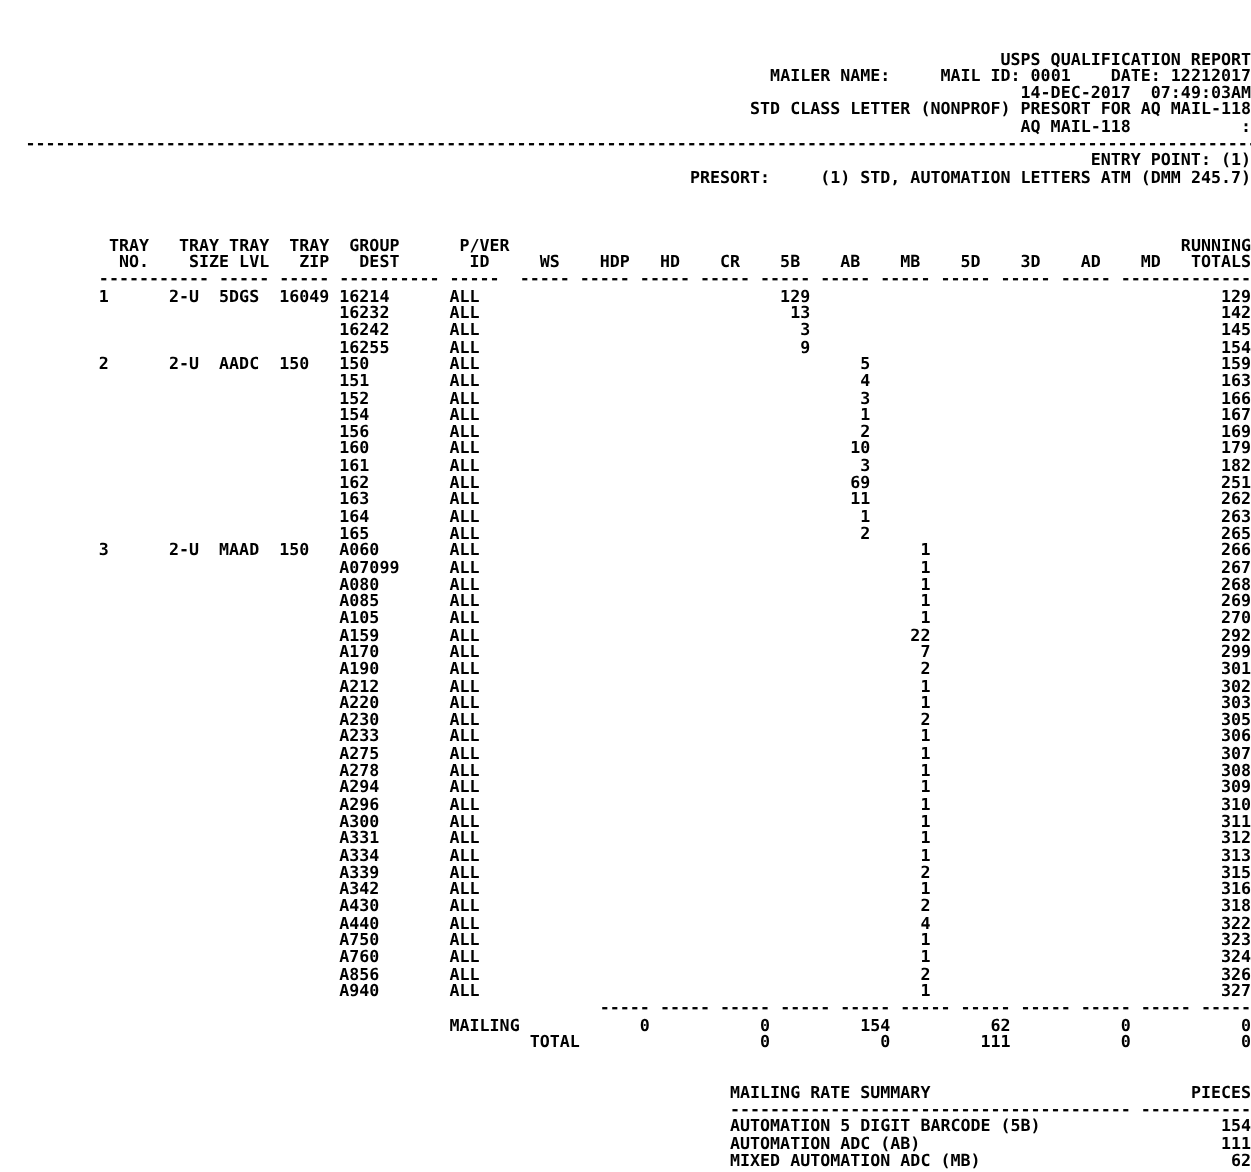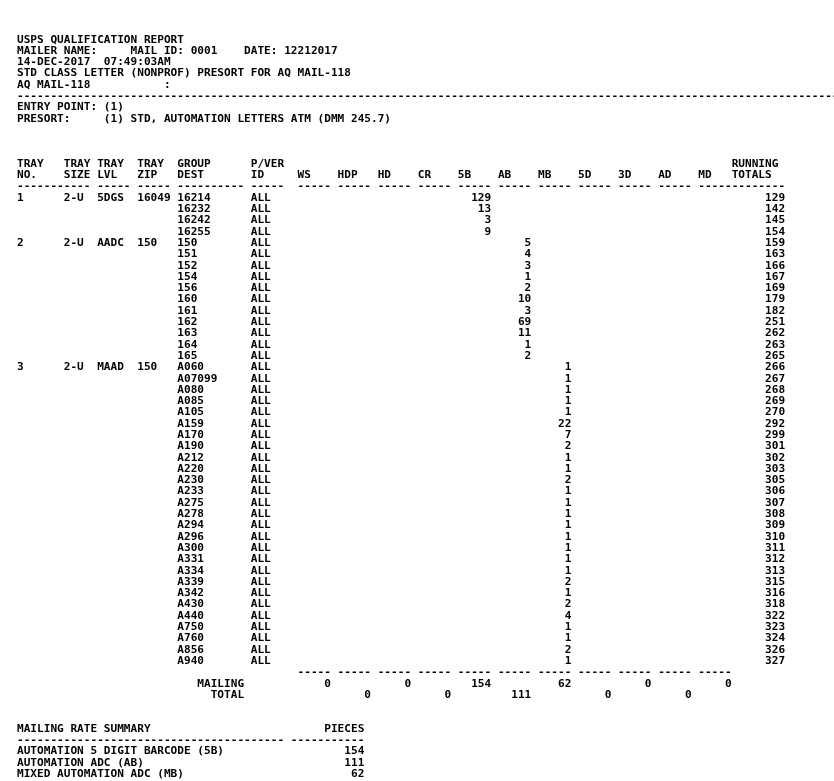--- a/index.html
+++ b/index.html
@@ -1,21 +1,21 @@
 <!DOCTYPE html>
 <html style="--bg: #ffffff; --ink: #000000;"><head>
 <meta charset="utf-8">
 <style>
   html,body{margin:0;padding:0;background:#fff;}
   .report{
     width:834px;height:781px;box-sizing:border-box;
     background:var(--bg,#ffffff);color:var(--ink,#000000);
     font-family:"DejaVu Sans Mono","Liberation Mono",monospace;
     font-weight:700;font-size:11.1px;line-height:11.3px;
-    padding:11px 0 0 17px;overflow:hidden;white-space:pre;
+    padding:11px 0 0 17px;overflow:hidden;white-space:pre;text-align:right;
   }
   .ln{height:11.3px;}
 </style>
 </head>
 <body>
 
 <div class="report">
   <div id="report-header"><div class="ln">USPS QUALIFICATION REPORT</div><div class="ln">MAILER NAME:     MAIL ID: 0001    DATE: 12212017</div><div class="ln">14-DEC-2017  07:49:03AM</div><div class="ln">STD CLASS LETTER (NONPROF) PRESORT FOR AQ MAIL-118</div><div class="ln">AQ MAIL-118           :</div><div class="ln">---------------------------------------------------------------------------------------------------------------------------</div><div class="ln">ENTRY POINT: (1)</div><div class="ln">PRESORT:     (1) STD, AUTOMATION LETTERS ATM (DMM 245.7)</div><div class="ln">&nbsp;</div></div>
   <div id="presort-table"><div class="ln">TRAY   TRAY TRAY  TRAY  GROUP      P/VER                                                                   RUNNING</div><div class="ln">NO.    SIZE LVL   ZIP   DEST       ID     WS    HDP   HD    CR    5B    AB    MB    5D    3D    AD    MD   TOTALS</div><div class="ln">----------- ----- ----- ---------- -----  ----- ----- ----- ----- ----- ----- ----- ----- ----- ----- -------------</div><div class="ln">1      2-U  5DGS  16049 16214      ALL                              129                                         129</div><div class="ln">                        16232      ALL                               13                                         142</div><div class="ln">                        16242      ALL                                3                                         145</div><div class="ln">                        16255      ALL                                9                                         154</div><div class="ln">2      2-U  AADC  150   150        ALL                                      5                                   159</div><div class="ln">                        151        ALL                                      4                                   163</div><div class="ln">                        152        ALL                                      3                                   166</div><div class="ln">                        154        ALL                                      1                                   167</div><div class="ln">                        156        ALL                                      2                                   169</div><div class="ln">                        160        ALL                                     10                                   179</div><div class="ln">                        161        ALL                                      3                                   182</div><div class="ln">                        162        ALL                                     69                                   251</div><div class="ln">                        163        ALL                                     11                                   262</div><div class="ln">                        164        ALL                                      1                                   263</div><div class="ln">                        165        ALL                                      2                                   265</div><div class="ln">3      2-U  MAAD  150   A060       ALL                                            1                             266</div><div class="ln">                        A07099     ALL                                            1                             267</div><div class="ln">                        A080       ALL                                            1                             268</div><div class="ln">                        A085       ALL                                            1                             269</div><div class="ln">                        A105       ALL                                            1                             270</div><div class="ln">                        A159       ALL                                           22                             292</div><div class="ln">                        A170       ALL                                            7                             299</div><div class="ln">                        A190       ALL                                            2                             301</div><div class="ln">                        A212       ALL                                            1                             302</div><div class="ln">                        A220       ALL                                            1                             303</div><div class="ln">                        A230       ALL                                            2                             305</div><div class="ln">                        A233       ALL                                            1                             306</div><div class="ln">                        A275       ALL                                            1                             307</div><div class="ln">                        A278       ALL                                            1                             308</div><div class="ln">                        A294       ALL                                            1                             309</div><div class="ln">                        A296       ALL                                            1                             310</div><div class="ln">                        A300       ALL                                            1                             311</div><div class="ln">                        A331       ALL                                            1                             312</div><div class="ln">                        A334       ALL                                            1                             313</div><div class="ln">                        A339       ALL                                            2                             315</div><div class="ln">                        A342       ALL                                            1                             316</div><div class="ln">                        A430       ALL                                            2                             318</div><div class="ln">                        A440       ALL                                            4                             322</div><div class="ln">                        A750       ALL                                            1                             323</div><div class="ln">                        A760       ALL                                            1                             324</div><div class="ln">                        A856       ALL                                            2                             326</div><div class="ln">                        A940       ALL                                            1                             327</div><div class="ln">                                          ----- ----- ----- ----- ----- ----- ----- ----- ----- ----- -----</div><div class="ln">                           MAILING            0           0         154          62           0           0</div><div class="ln">                             TOTAL                  0           0         111           0           0</div></div>
   <div id="rate-summary"><div class="ln">MAILING RATE SUMMARY                          PIECES</div><div class="ln">---------------------------------------- -----------</div><div class="ln">AUTOMATION 5 DIGIT BARCODE (5B)                  154</div><div class="ln">AUTOMATION ADC (AB)                              111</div><div class="ln">MIXED AUTOMATION ADC (MB)                         62</div><div class="ln">                                         -----------</div></div>

